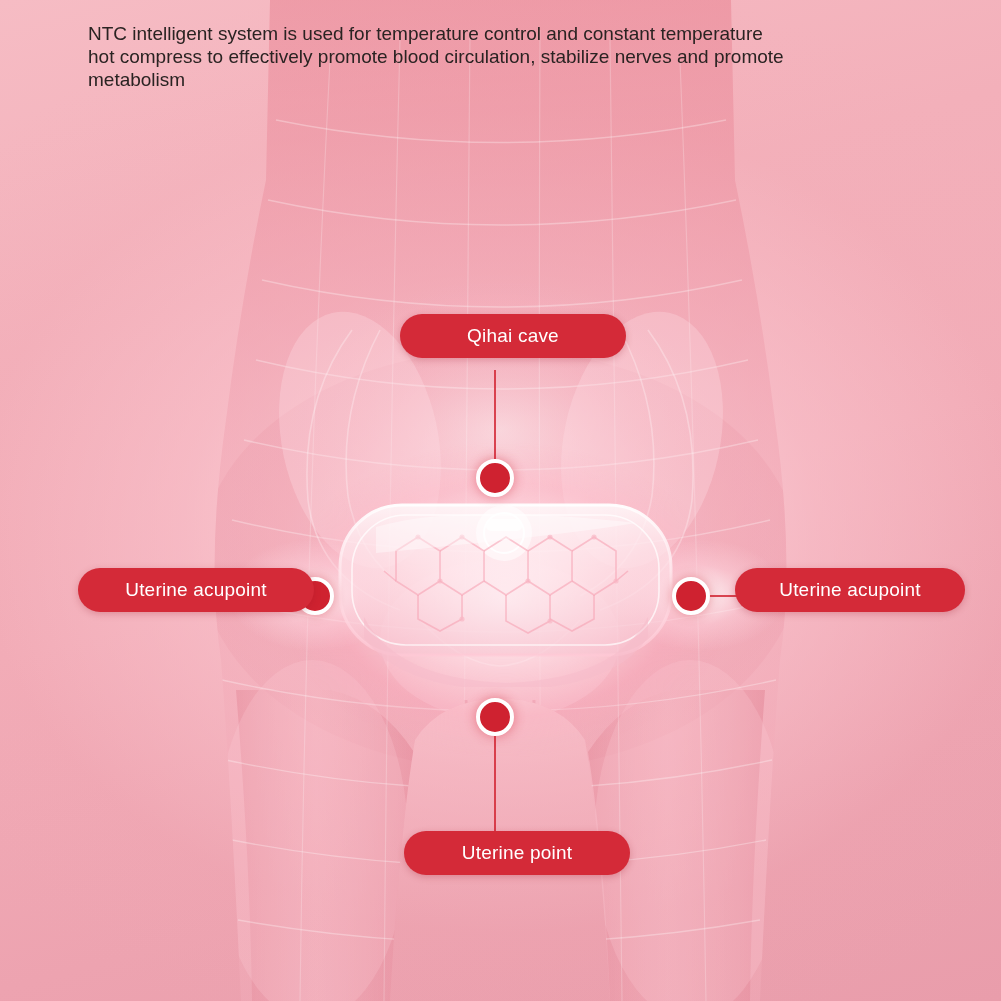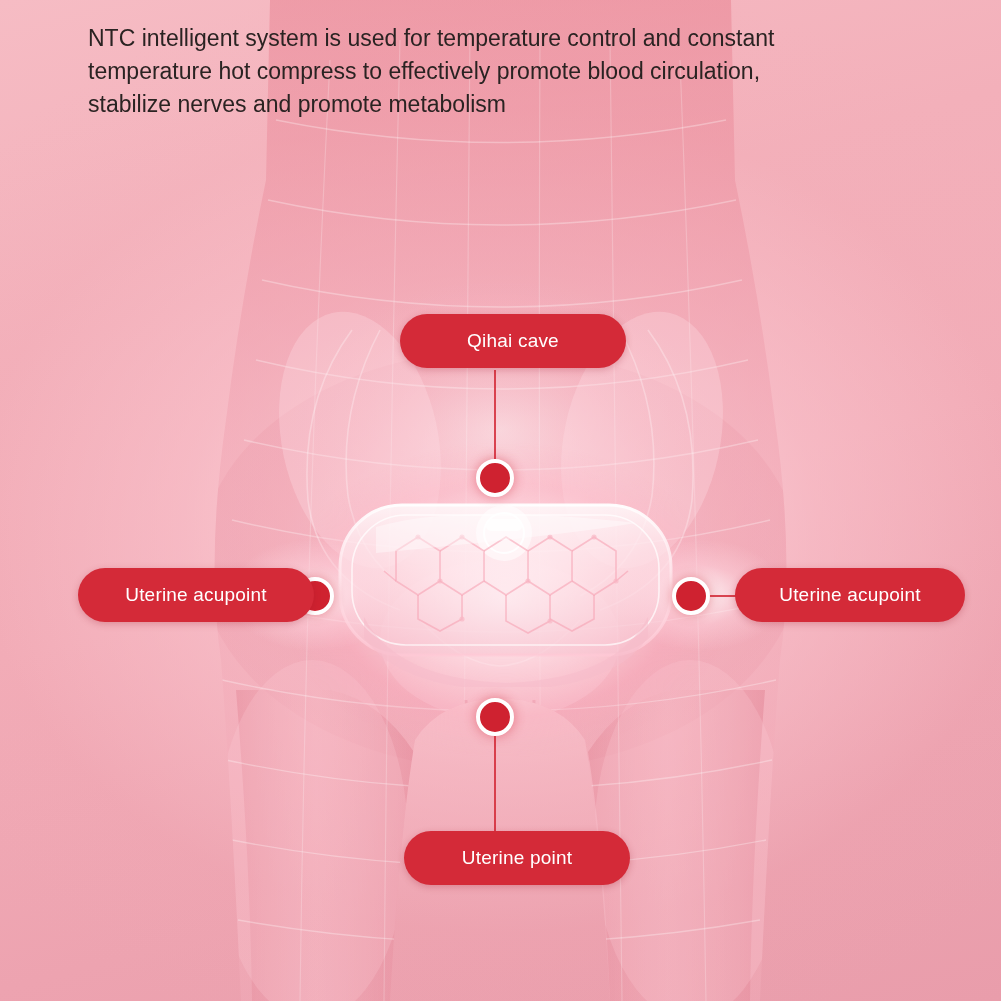--- a/index.html
+++ b/index.html
@@ -92,34 +92,34 @@
     position: absolute;
     background: #d42a38;
     color: #ffffff;
     border-radius: 30px;
     font-size: 19px;
     letter-spacing: 0.2px;
     display: flex;
     align-items: center;
     justify-content: center;
     padding: 0 22px;
-    height: 54px;
+    height: 44px;
     white-space: nowrap;
     box-shadow: 0 2px 7px rgba(150,20,35,0.25);
   }
 
   
   .caption {
     position: absolute;
     left: 88px;
     top: 22px;
     width: 700px;
     color: #2a2322;
-    font-size: 23px;
-    line-height: 33px;
+    font-size: 19px;
+    line-height: 23px;
   }
   .caption p { margin: 0; }
 </style>
 </head>
 <body>
 
 <div id="stage">
 
   <div class="bg-base"></div>
 

